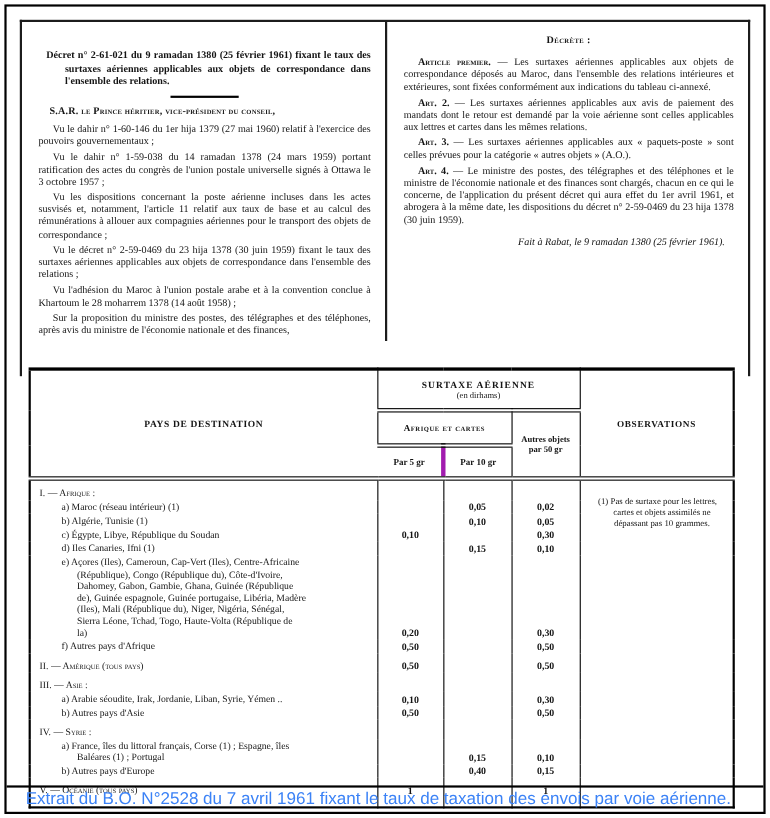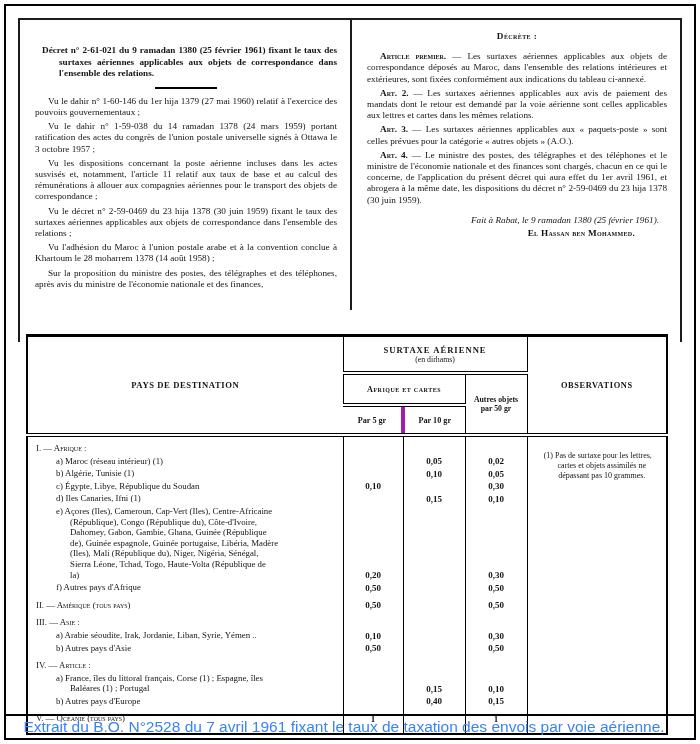--- a/index.html
+++ b/index.html
@@ -58,39 +58,39 @@
 </head>
 <body>
 
 <div class="page">
   <div class="frame">
 
     <div class="topbox">
       <div class="col left">
         <p class="title">Décret n° 2-61-021 du 9 ramadan 1380 (25 février 1961) fixant le taux des surtaxes aériennes applicables aux objets de correspondance dans l'ensemble des relations.</p>
         <div class="rule"></div>
+        <p class="salut sc">S.A.R. le Prince héritier, vice-président du conseil,</p>
         <div id="left-paras">
             <p class="para">Vu le dahir n° 1-60-146 du 1er hija 1379 (27 mai 1960) relatif à l'exercice des pouvoirs gouvernementaux ;</p>
             <p class="para">Vu le dahir n° 1-59-038 du 14 ramadan 1378 (24 mars 1959) portant ratification des actes du congrès de l'union postale universelle signés à Ottawa le 3 octobre 1957 ;</p>
             <p class="para">Vu les dispositions concernant la poste aérienne incluses dans les actes susvisés et, notamment, l'article 11 relatif aux taux de base et au calcul des rémunérations à allouer aux compagnies aériennes pour le transport des objets de correspondance ;</p>
             <p class="para">Vu le décret n° 2-59-0469 du 23 hija 1378 (30 juin 1959) fixant le taux des surtaxes aériennes applicables aux objets de correspondance dans l'ensemble des relations ;</p>
             <p class="para">Vu l'adhésion du Maroc à l'union postale arabe et à la convention conclue à Khartoum le 28 moharrem 1378 (14 août 1958) ;</p>
             <p class="para">Sur la proposition du ministre des postes, des télégraphes et des téléphones, après avis du ministre de l'économie nationale et des finances,</p>
           </div>
       </div>
       <div class="col right">
         <p class="decrete sc">Décrète :</p>
         <div id="articles">
             <p class="para"><span class="sc" style="font-weight: bold;">Article premier.</span> — Les surtaxes aériennes applicables aux objets de correspondance déposés au Maroc, dans l'ensemble des relations intérieures et extérieures, sont fixées conformément aux indications du tableau ci-annexé.</p>
             <p class="para"><span class="sc" style="font-weight: bold;">Art. 2.</span> — Les surtaxes aériennes applicables aux avis de paiement des mandats dont le retour est demandé par la voie aérienne sont celles applicables aux lettres et cartes dans les mêmes relations.</p>
             <p class="para"><span class="sc" style="font-weight: bold;">Art. 3.</span> — Les surtaxes aériennes applicables aux « paquets-poste » sont celles prévues pour la catégorie « autres objets » (A.O.).</p>
             <p class="para"><span class="sc" style="font-weight: bold;">Art. 4.</span> — Le ministre des postes, des télégraphes et des téléphones et le ministre de l'économie nationale et des finances sont chargés, chacun en ce qui le concerne, de l'application du présent décret qui aura effet du 1er avril 1961, et abrogera à la même date, les dispositions du décret n° 2-59-0469 du 23 hija 1378 (30 juin 1959).</p>
           </div>
         <p class="fait">Fait à Rabat, le 9 ramadan 1380 (25 février 1961).</p>
-        <p class="signer sc">El Hassan ben Mohammed.</p>
       </div>
     </div>
 
     <table class="tbl">
       <colgroup>
         <col class="c-dest">
           <col class="c-v5">
           <col class="c-v10">
           <col class="c-ao">
           <col class="c-obs">
@@ -206,21 +206,21 @@
           <tr>
             <td class="dest lvl1">
               <div class="first lead-line"><span>b) Autres pays d'Asie</span><span class="fill"></span></div>
             </td>
             <td class="v">0,50</td>
             <td class="v"></td>
             <td class="v">0,50</td>
           </tr>
           <tr class="gap">
             <td class="dest lvl0 sc">
-              <div class="first lead-line"><span>IV. — Article :</span></div>
+              <div class="first lead-line"><span>IV. — Syrie :</span></div>
             </td>
             <td class="v"></td>
             <td class="v"></td>
             <td class="v"></td>
           </tr>
           <tr>
             <td class="dest lvl1">
               <div class="first">a) France, îles du littoral français, Corse (1) ; Espagne, îles</div>
               <div class="cont lead-line"><span>Baléares (1) ; Portugal</span><span class="fill"></span></div>
             </td>

